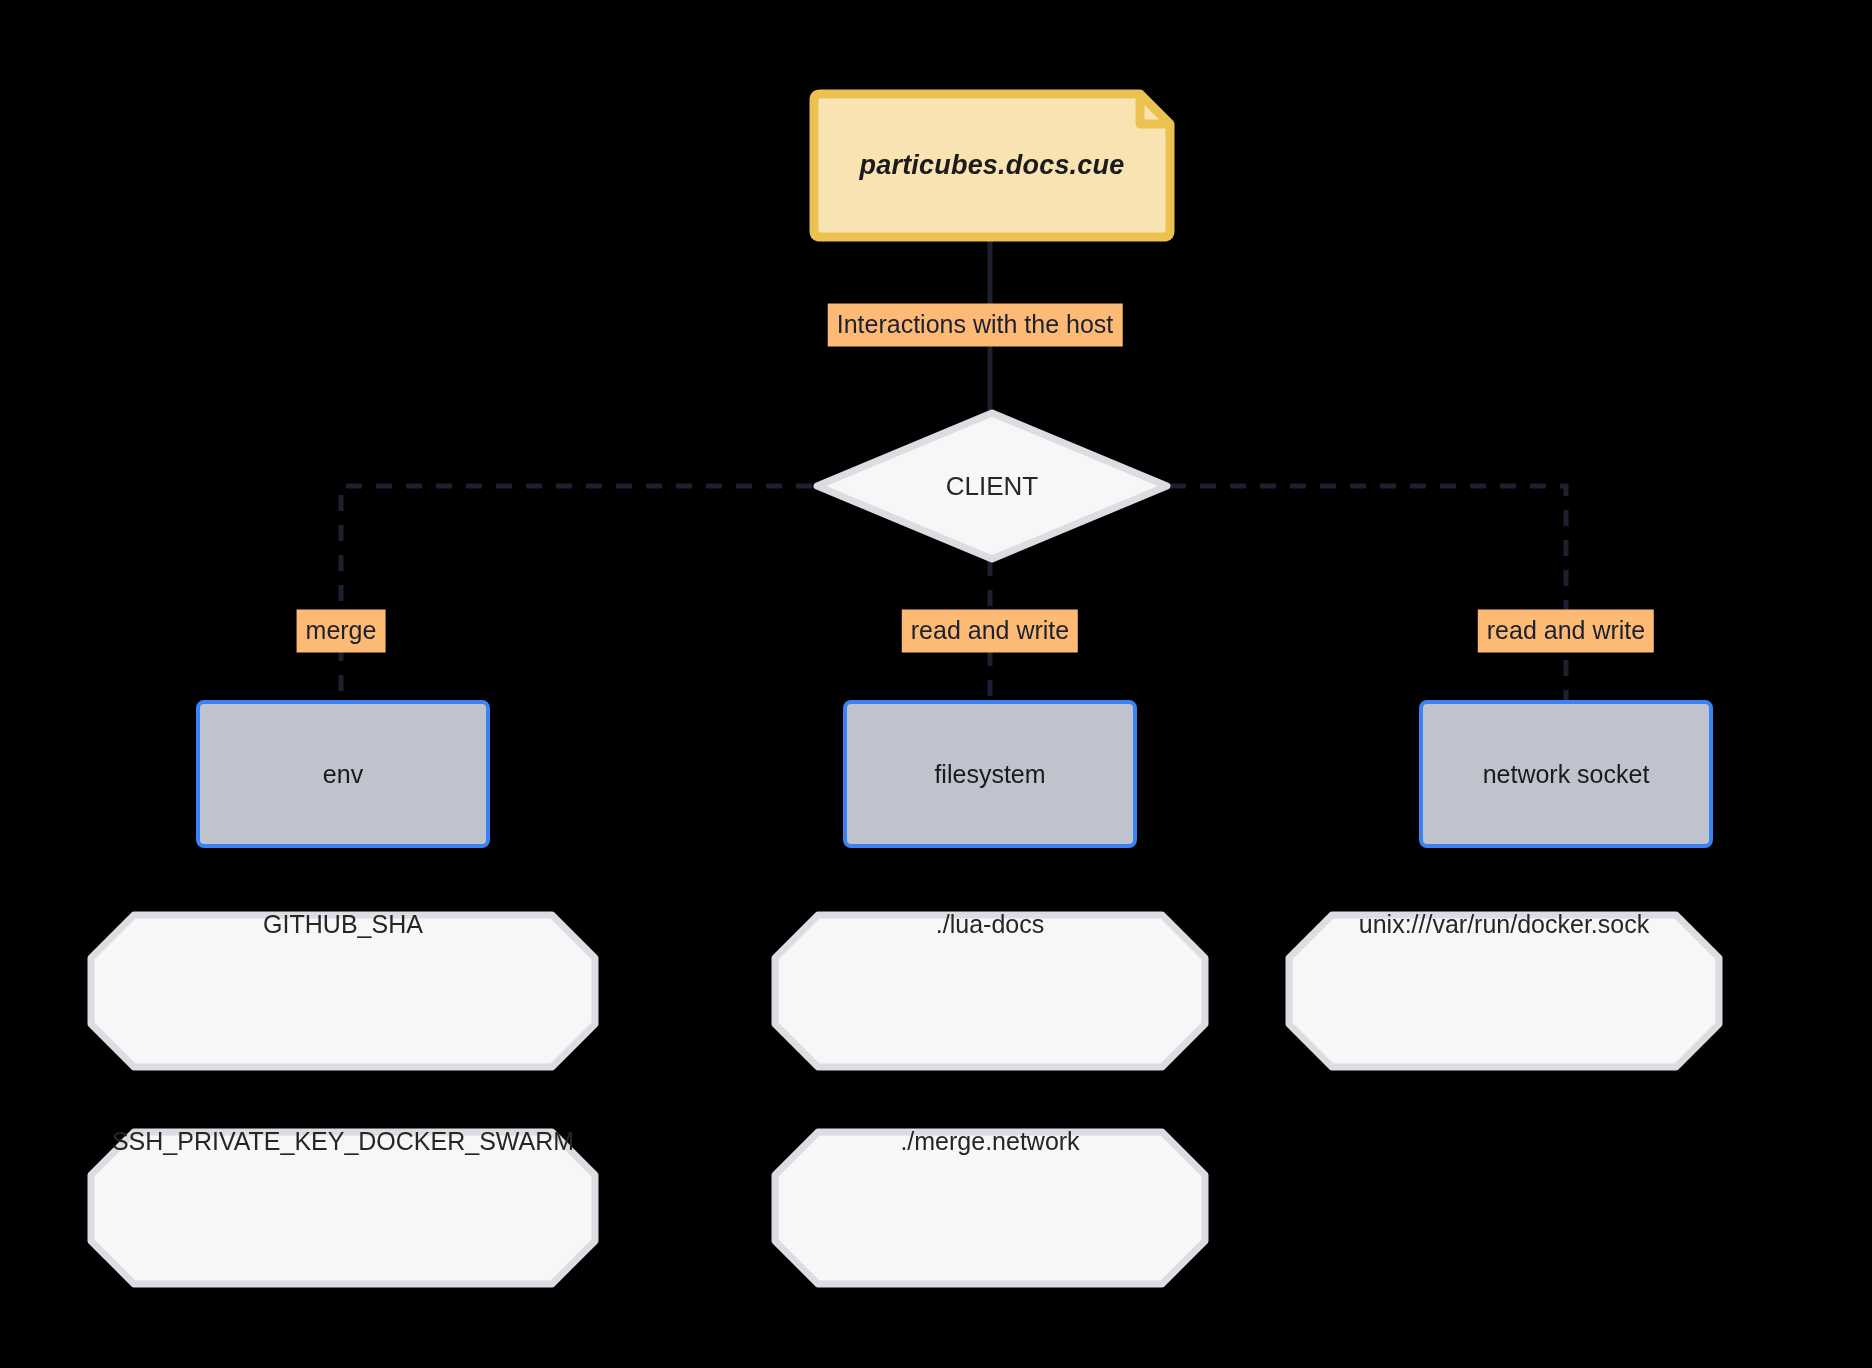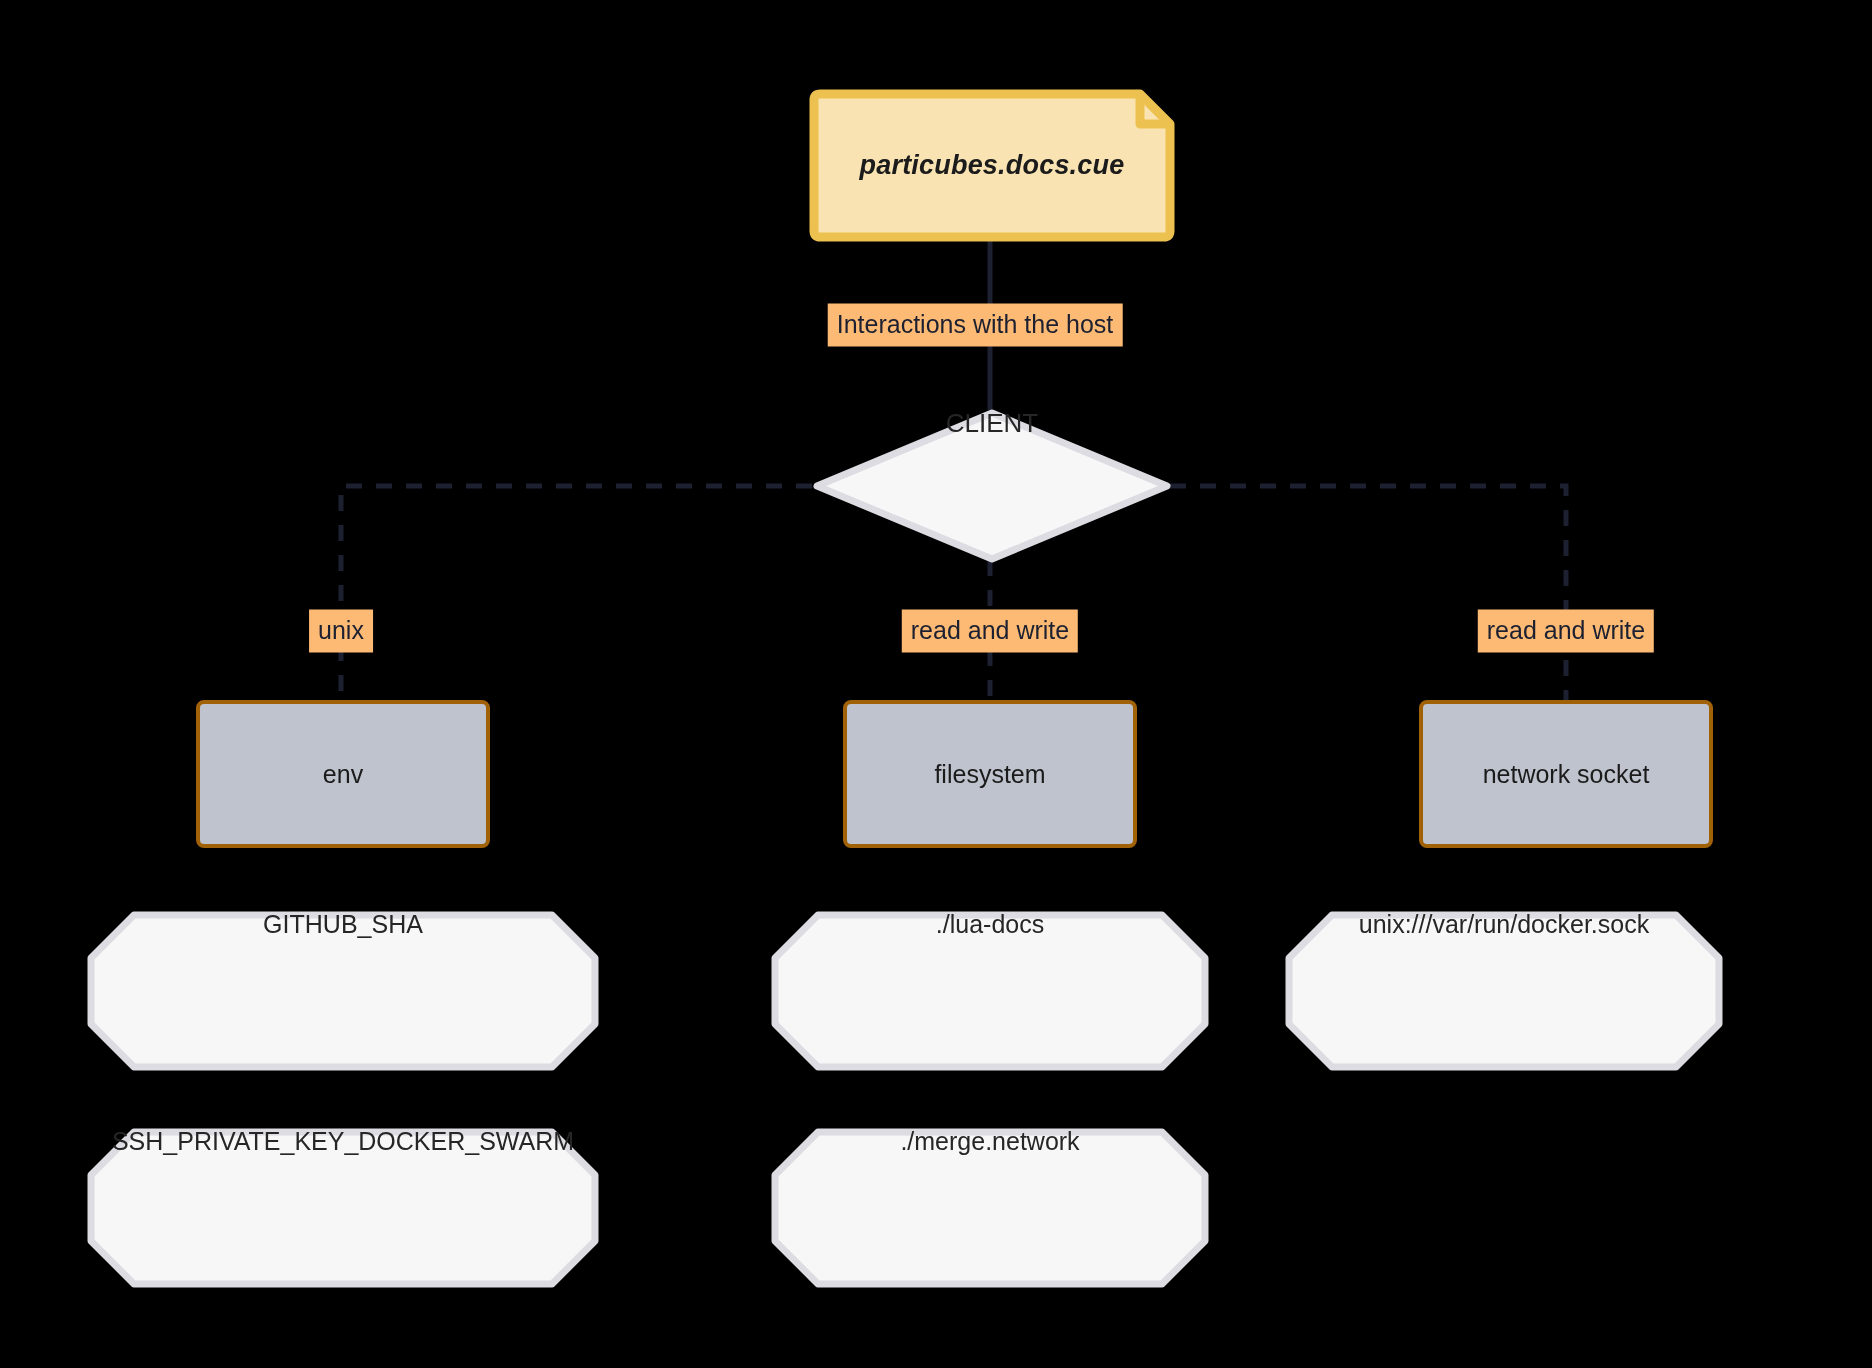--- a/index.html
+++ b/index.html
@@ -44,42 +44,42 @@
     font-size: 27px;
     color: #1b1b1b;
     letter-spacing: 0.2px;
     white-space: nowrap;
   }
 
   
   .diamond {
     position: absolute;
     display: flex;
-    align-items: flex-start;
+    align-items: center;
     justify-content: center;
   }
   .diamond-svg {
     position: absolute;
     left: 0;
     top: 0;
   }
   .diamond-label {
     position: relative;
     z-index: 2;
     font-size: 26px;
     color: #262626;
     white-space: nowrap;
   }
 
   
   .box {
     position: absolute;
     box-sizing: border-box;
     background: #bec3cd;
-    border: 4px solid #a16207;
+    border: 4px solid #3b82f6;
     border-radius: 8px;
     display: flex;
     align-items: center;
     justify-content: center;
   }
   .box-label {
     font-size: 25px;
     color: #1b1b1b;
     white-space: nowrap;
   }
@@ -144,21 +144,21 @@
 
   <div class="edge-label" style="left:975px; top:325px;">Interactions with the host</div>
 
   <div class="diamond" style="left:812px; top:408px; width:360px; height:156px;">
     <svg class="diamond-svg" width="360" height="156" viewBox="0 0 360 156">
       <path d="M180,5 L355,78 L180,151 L5,78 Z" fill="#f7f7f8" stroke="#dcdce2" stroke-width="7" stroke-linejoin="round"></path>
     </svg>
     <span class="diamond-label">CLIENT</span>
   </div>
 
-  <div class="edge-label" style="left:341px; top:631px;">unix</div>
+  <div class="edge-label" style="left:341px; top:631px;">merge</div>
 
   <div class="edge-label" style="left:990px; top:631px;">read and write</div>
 
   <div class="edge-label" style="left:1566px; top:631px;">read and write</div>
 
   <div class="box" style="left:196px; top:700px; width:294px; height:148px;">
     <span class="box-label">env</span>
   </div>
 
   <div class="box" style="left:843px; top:700px; width:294px; height:148px;">

